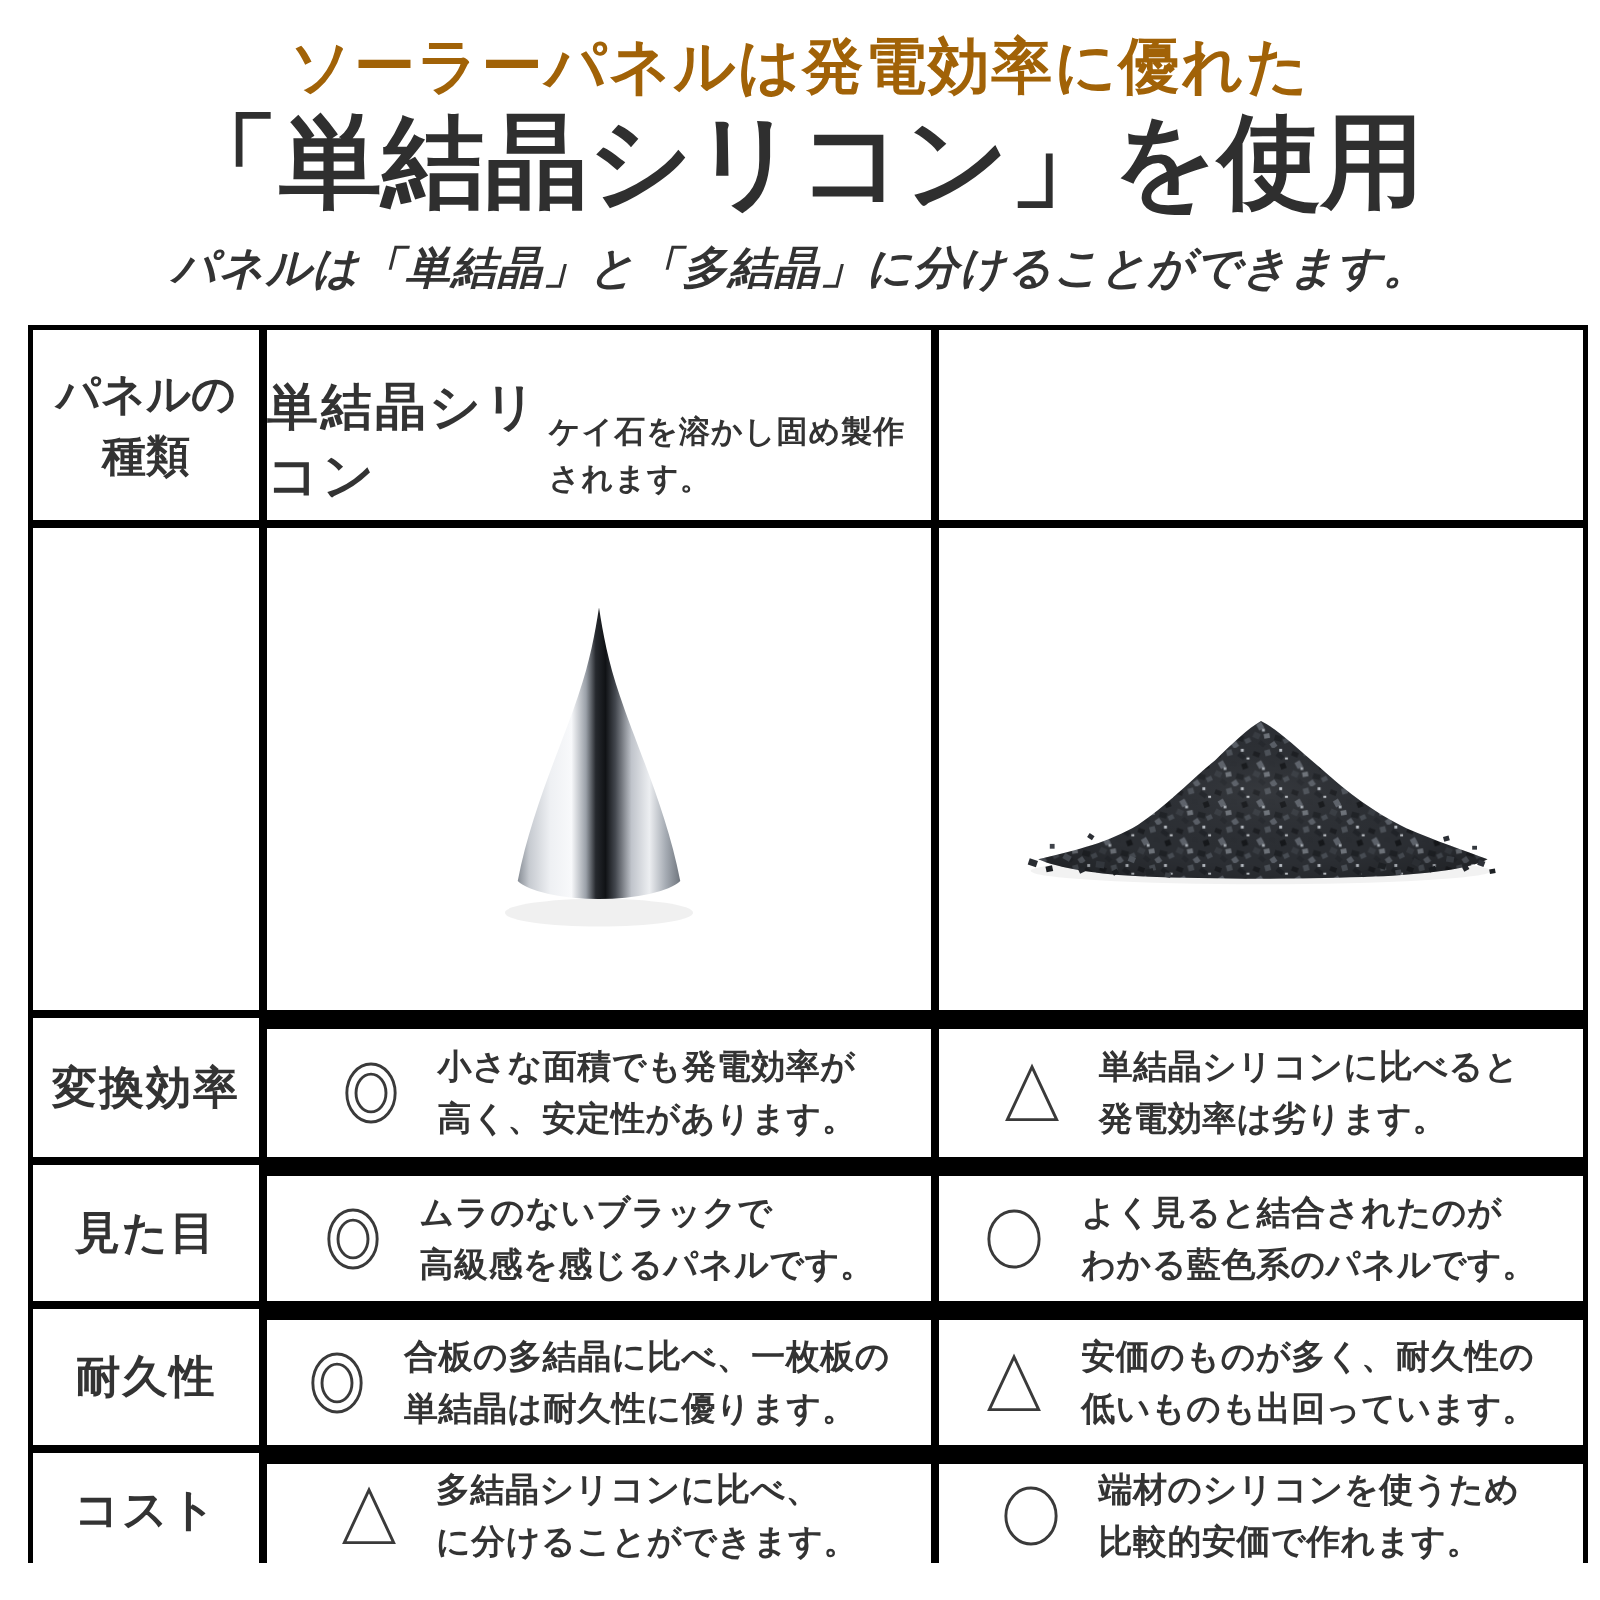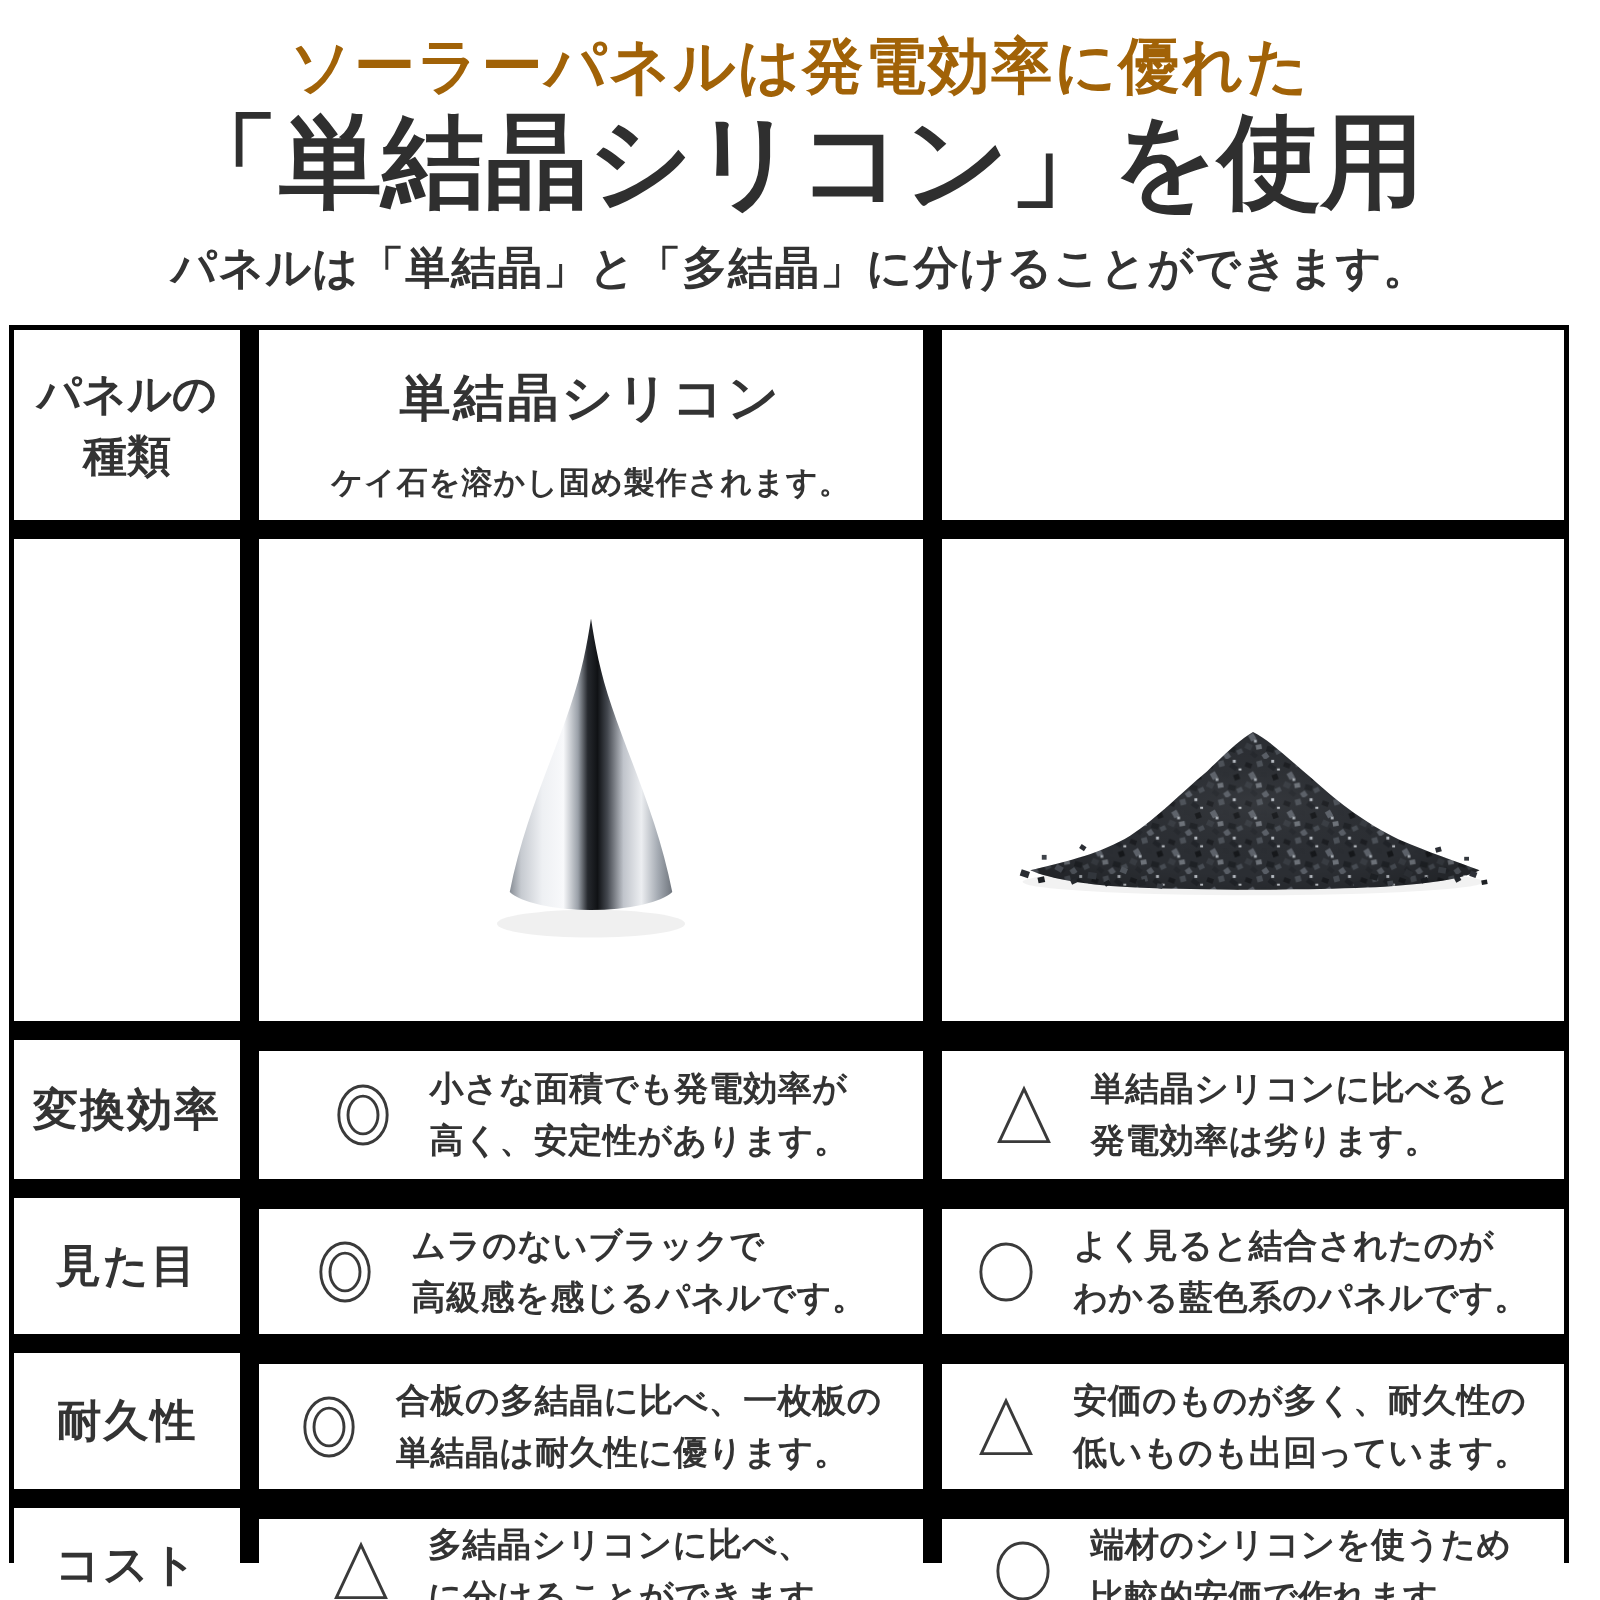--- a/index.html
+++ b/index.html
@@ -8,37 +8,37 @@
     font-family:"Liberation Sans","DejaVu Sans",sans-serif;
     color:#333333;overflow:hidden;
   }
   
   .hero{position:absolute;left:0;top:0;width:1600px;text-align:center;}
   .hero-line1{position:absolute;left:0;top:26px;width:1600px;
     font-size:61px;font-weight:800;letter-spacing:2px;color:#a16207;}
   .hero-line2{position:absolute;left:0;top:94px;width:1600px;
     font-size:103px;font-weight:900;letter-spacing:0px;color:#2f2f2f;}
   .hero-sub{position:absolute;left:0;top:238px;width:1600px;
-    font-size:45px;font-weight:800;letter-spacing:1px;color:#333;}
+    font-size:45px;font-weight:800;letter-spacing:1px;color:#333;font-style:italic;}
 
   
   .compare-table{
-    position:absolute;left:9px;top:325px;width:1560px;height:1238px;
+    position:absolute;left:28px;top:325px;width:1560px;height:1238px;
     box-sizing:border-box;background:#000;
     border:5px solid #000;border-bottom-width:9px;
     display:grid;
     grid-template-columns:226px 664px 1fr;
     grid-template-rows:190px 482px 139px 136px 136px 1fr;
-    gap:19px;
+    gap:8px;
   }
   .cell{background:#fff;box-sizing:border-box;display:flex;align-items:center;justify-content:center;}
 
   .corner-cell{flex-direction:column;font-size:44px;font-weight:800;line-height:1.4;text-align:center;}
 
-  .head-cell{flex-direction:column;justify-content:flex-start;padding-top:34px;}
+  .head-cell{flex-direction:row;justify-content:flex-start;padding-top:34px;}
   .head-title{font-size:51px;font-weight:800;letter-spacing:3px;}
   .head-desc{margin-top:27px;font-size:31px;font-weight:600;line-height:1.5;text-align:left;letter-spacing:1px;}
 
   .img-cell{align-items:center;}
 
   .row-label{font-size:45px;font-weight:800;letter-spacing:2px;text-align:center;font-family:Liberation Serif, serif;}
 
   .rating-cell{gap:38px;margin-top:11px;}
   .rating-symbol{width:58px;height:64px;flex:0 0 auto;display:flex;align-items:center;justify-content:center;}
   .rating-text{font-size:34px;font-weight:700;line-height:1.52;letter-spacing:0.5px;text-align:left;color:#333;}

